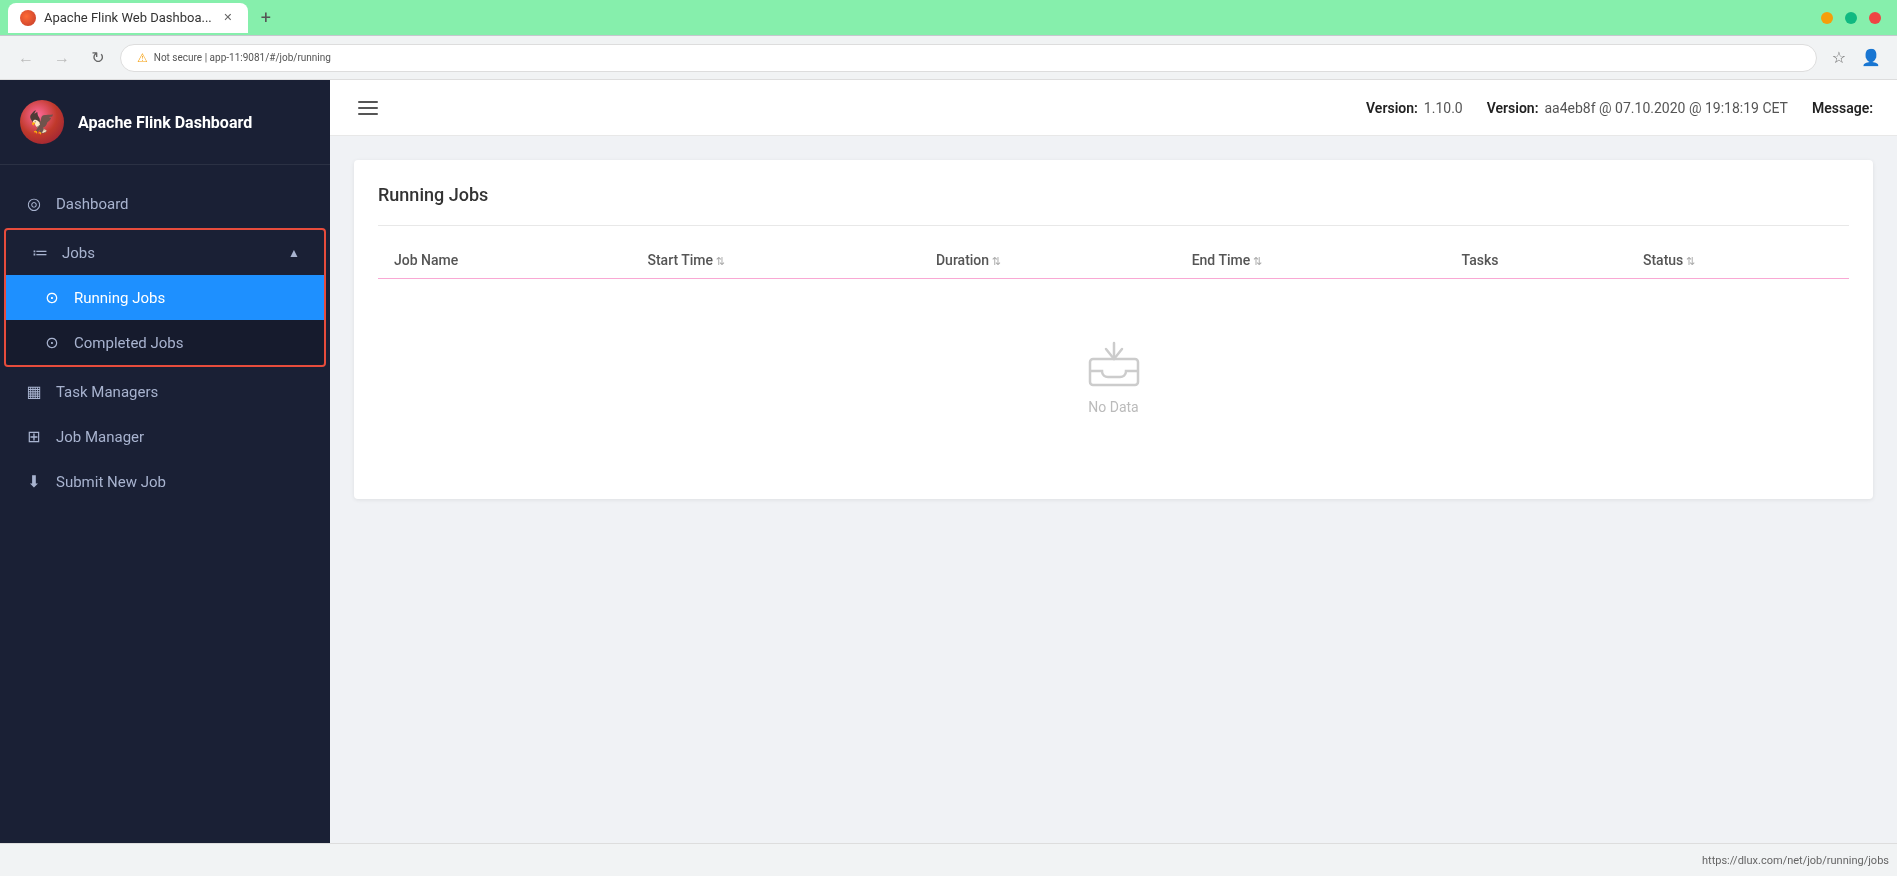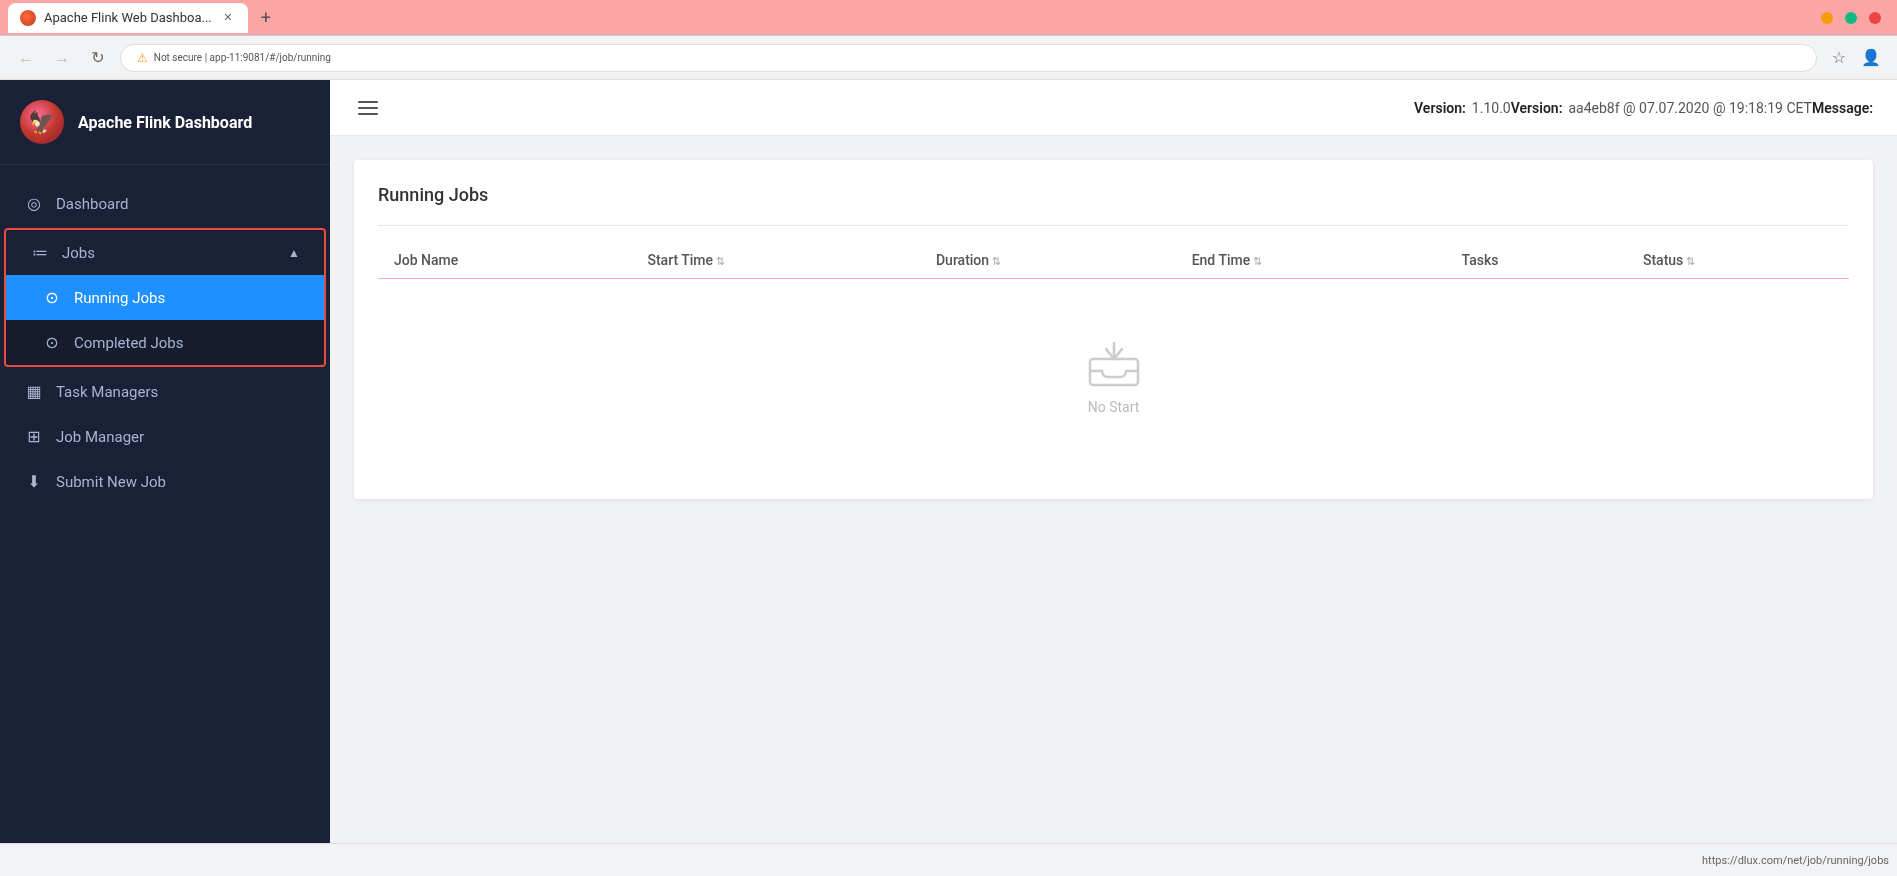--- a/index.html
+++ b/index.html
@@ -1,20 +1,20 @@
 <!DOCTYPE html>
 <html><head>
   <meta charset="utf-8">
   <style>
     * { margin: 0; padding: 0; box-sizing: border-box; }
     body { font-family: -apple-system, BlinkMacSystemFont, 'Segoe UI', Roboto, sans-serif; background: #f0f2f5; display: flex; flex-direction: column; height: 100vh; overflow: hidden; }
 
     
     .browser-title-bar {
-      background: #fca5a5;
+      background: #86efac;
       height: 36px;
       display: flex;
       align-items: center;
       padding: 0 8px;
       gap: 4px;
       border-bottom: 1px solid #c5c8ce;
     }
     .browser-tab {
       background: #fff;
       border-radius: 8px 8px 0 0;
@@ -215,20 +215,21 @@
     .hamburger-btn {
       display: flex; flex-direction: column; gap: 4px; cursor: pointer;
       padding: 4px;
     }
     .hamburger-btn span {
       display: block; width: 20px; height: 2px; background: #555; border-radius: 1px;
     }
     .header-info {
       display: flex;
       align-items: center;
+      gap: 24px;
       margin-left: auto;
       font-size: 14px;
       color: #333;
     }
     .header-info-item { display: flex; gap: 6px; }
     .header-info-label { font-weight: 600; color: #222; }
     .header-info-value { color: #555; }
     .header-message-label { font-weight: 600; color: #222; }
 
     
@@ -386,21 +387,21 @@
         <span></span>
         <span></span>
       </div>
       <div class="header-info">
         <div class="header-info-item">
           <span class="header-info-label">Version:</span>
           <span class="header-info-value">1.10.0</span>
         </div>
         <div class="header-info-item">
           <span class="header-info-label">Version:</span>
-          <span class="header-info-value">aa4eb8f @ 07.07.2020 @ 19:18:19 CET</span>
+          <span class="header-info-value">aa4eb8f @ 07.10.2020 @ 19:18:19 CET</span>
         </div>
         <div class="header-info-item">
           <span class="header-message-label">Message:</span>
         </div>
       </div>
     </header>
 
     <div class="content-area">
       <div class="content-card">
 
@@ -424,21 +425,21 @@
         </table>
 
         <div class="no-data-container">
           <svg class="no-data-icon" viewBox="0 0 64 48" fill="none" xmlns="http://www.w3.org/2000/svg">
 
             <rect x="8" y="20" width="48" height="26" rx="3" fill="none" stroke="#ccc" stroke-width="2.5"></rect>
             <path d="M8 32 L20 32 C20 36 23 38 26 38 L38 38 C41 38 44 36 44 32 L56 32" stroke="#ccc" stroke-width="2.5" fill="none"></path>
             <path d="M24 10 L32 20 L40 10" stroke="#ccc" stroke-width="2.5" fill="none" stroke-linecap="round" stroke-linejoin="round"></path>
             <line x1="32" y1="4" x2="32" y2="20" stroke="#ccc" stroke-width="2.5" stroke-linecap="round"></line>
           </svg>
-          <span class="no-data-text">No Start</span>
+          <span class="no-data-text">No Data</span>
         </div>
 
       </div>
     </div>
 
   </div>
 </div>
 
 <div class="browser-status-bar">
   <span class="status-url">https://dlux.com/net/job/running/jobs</span>

